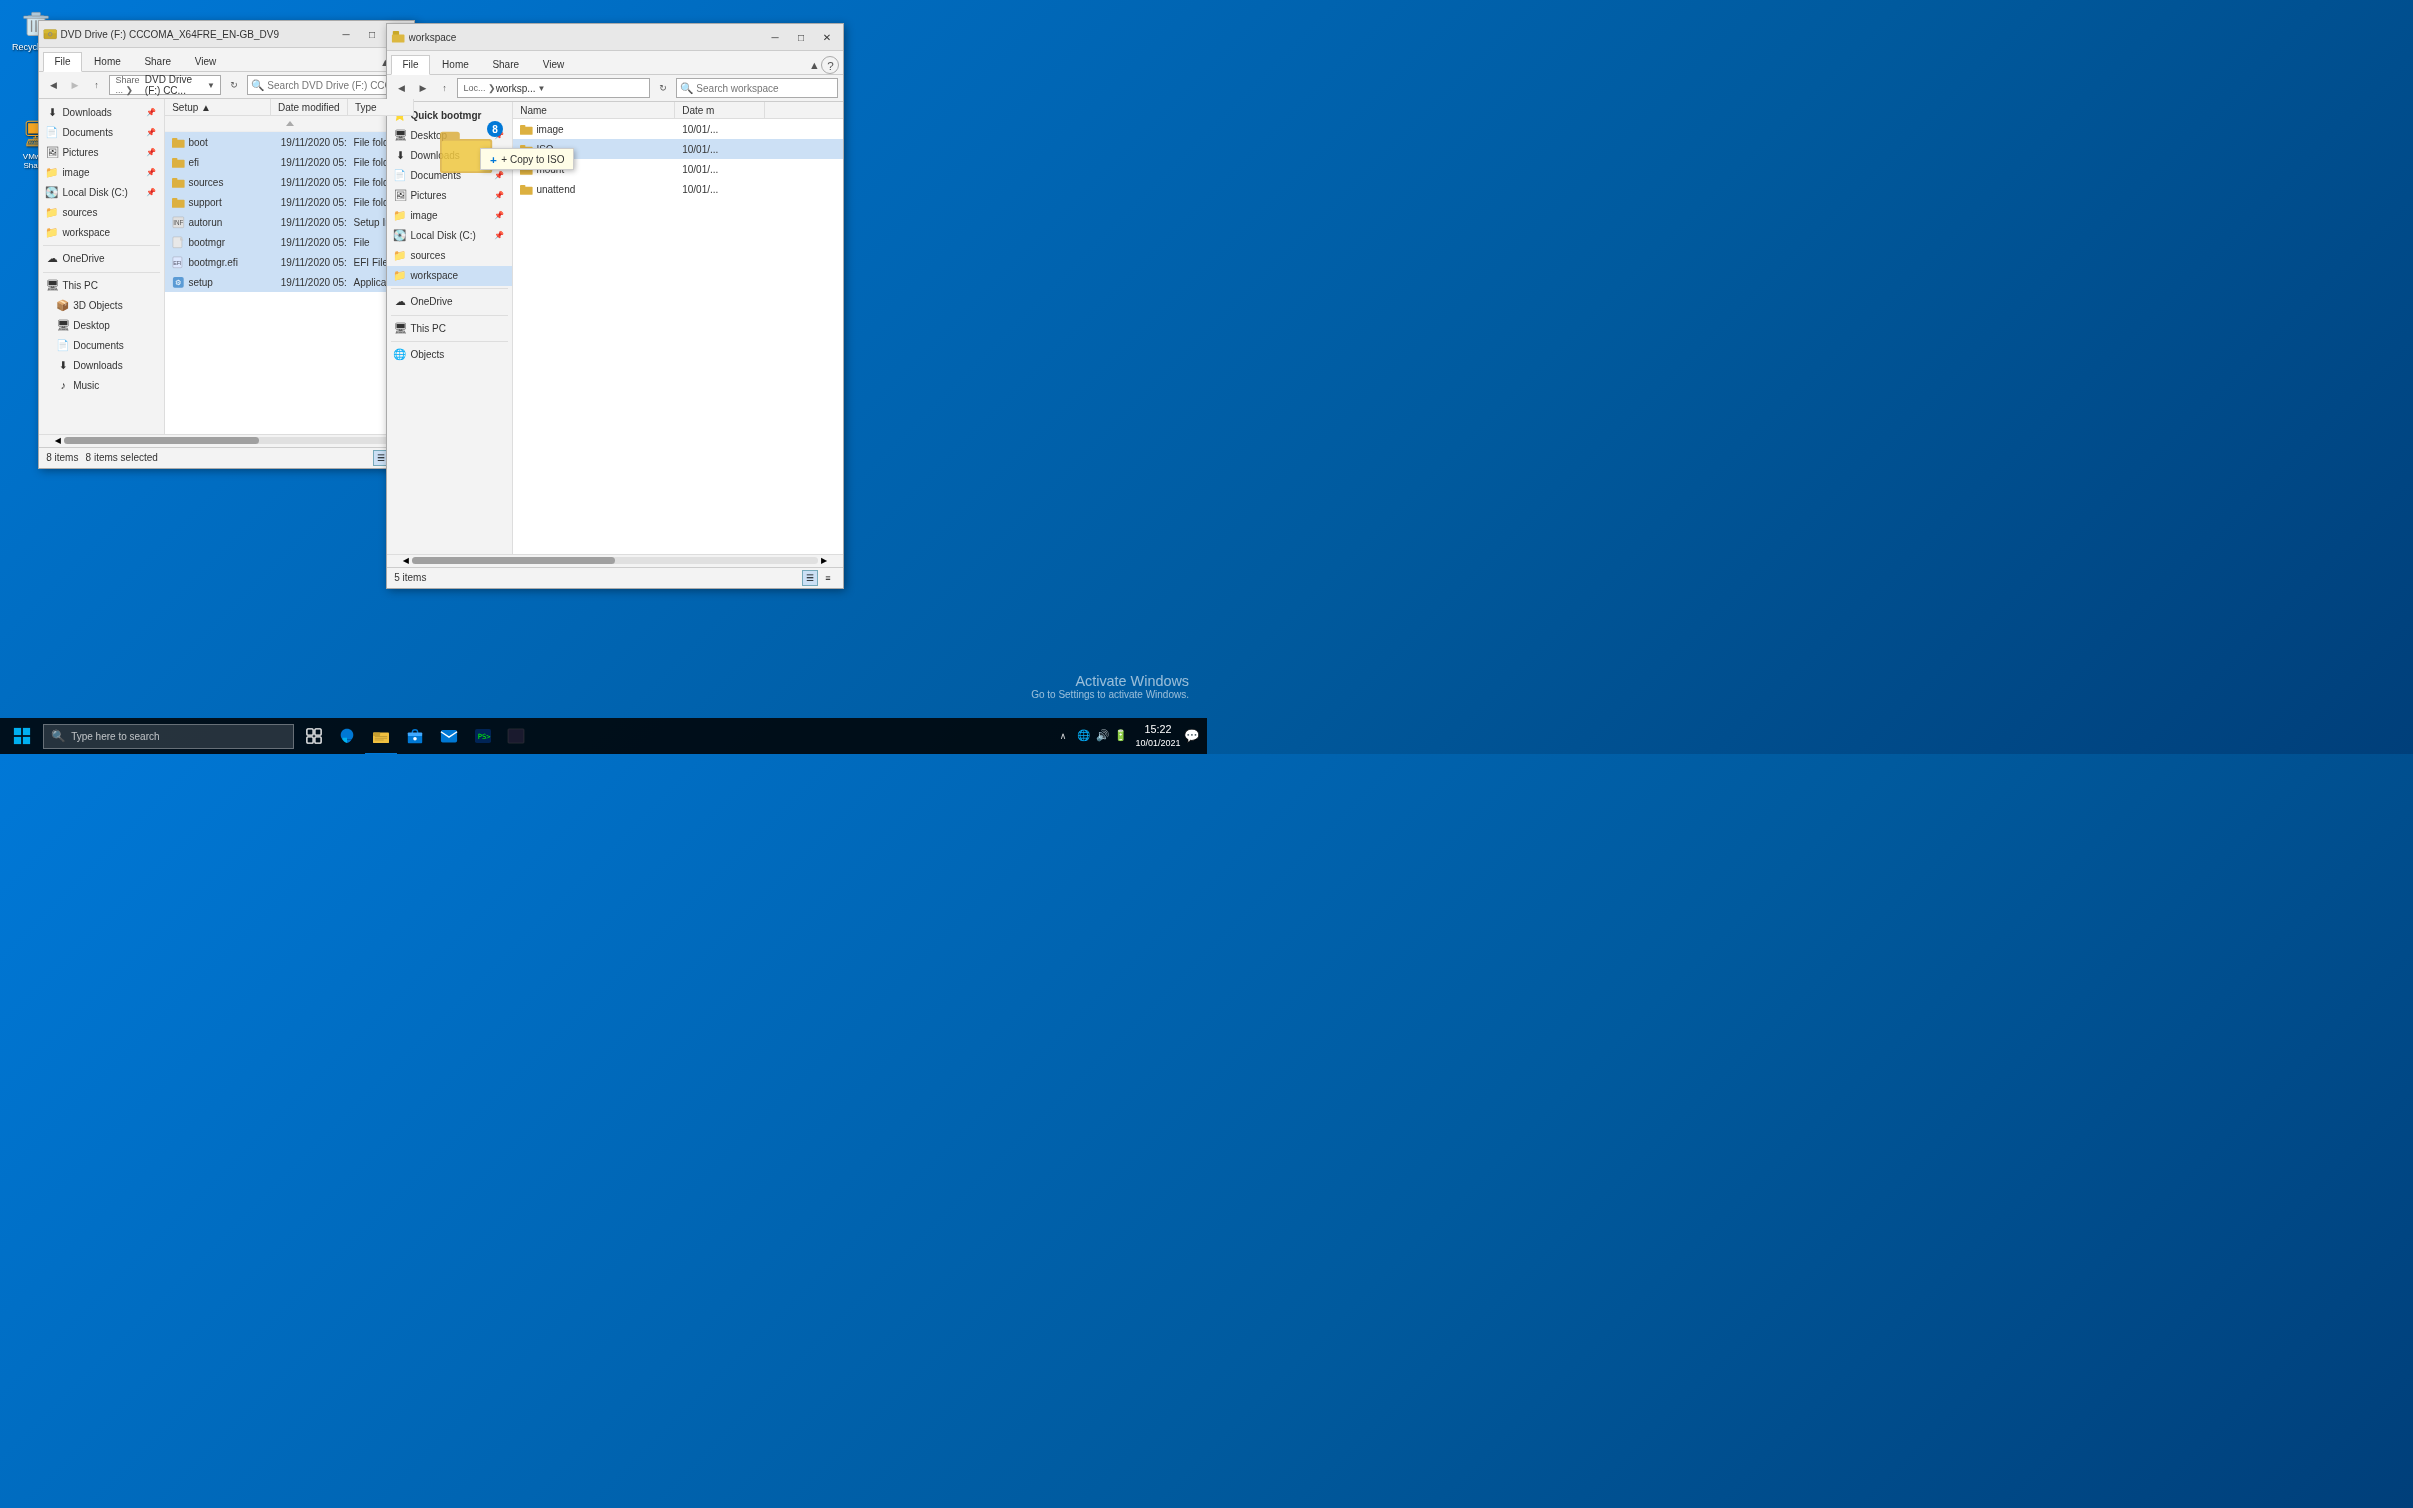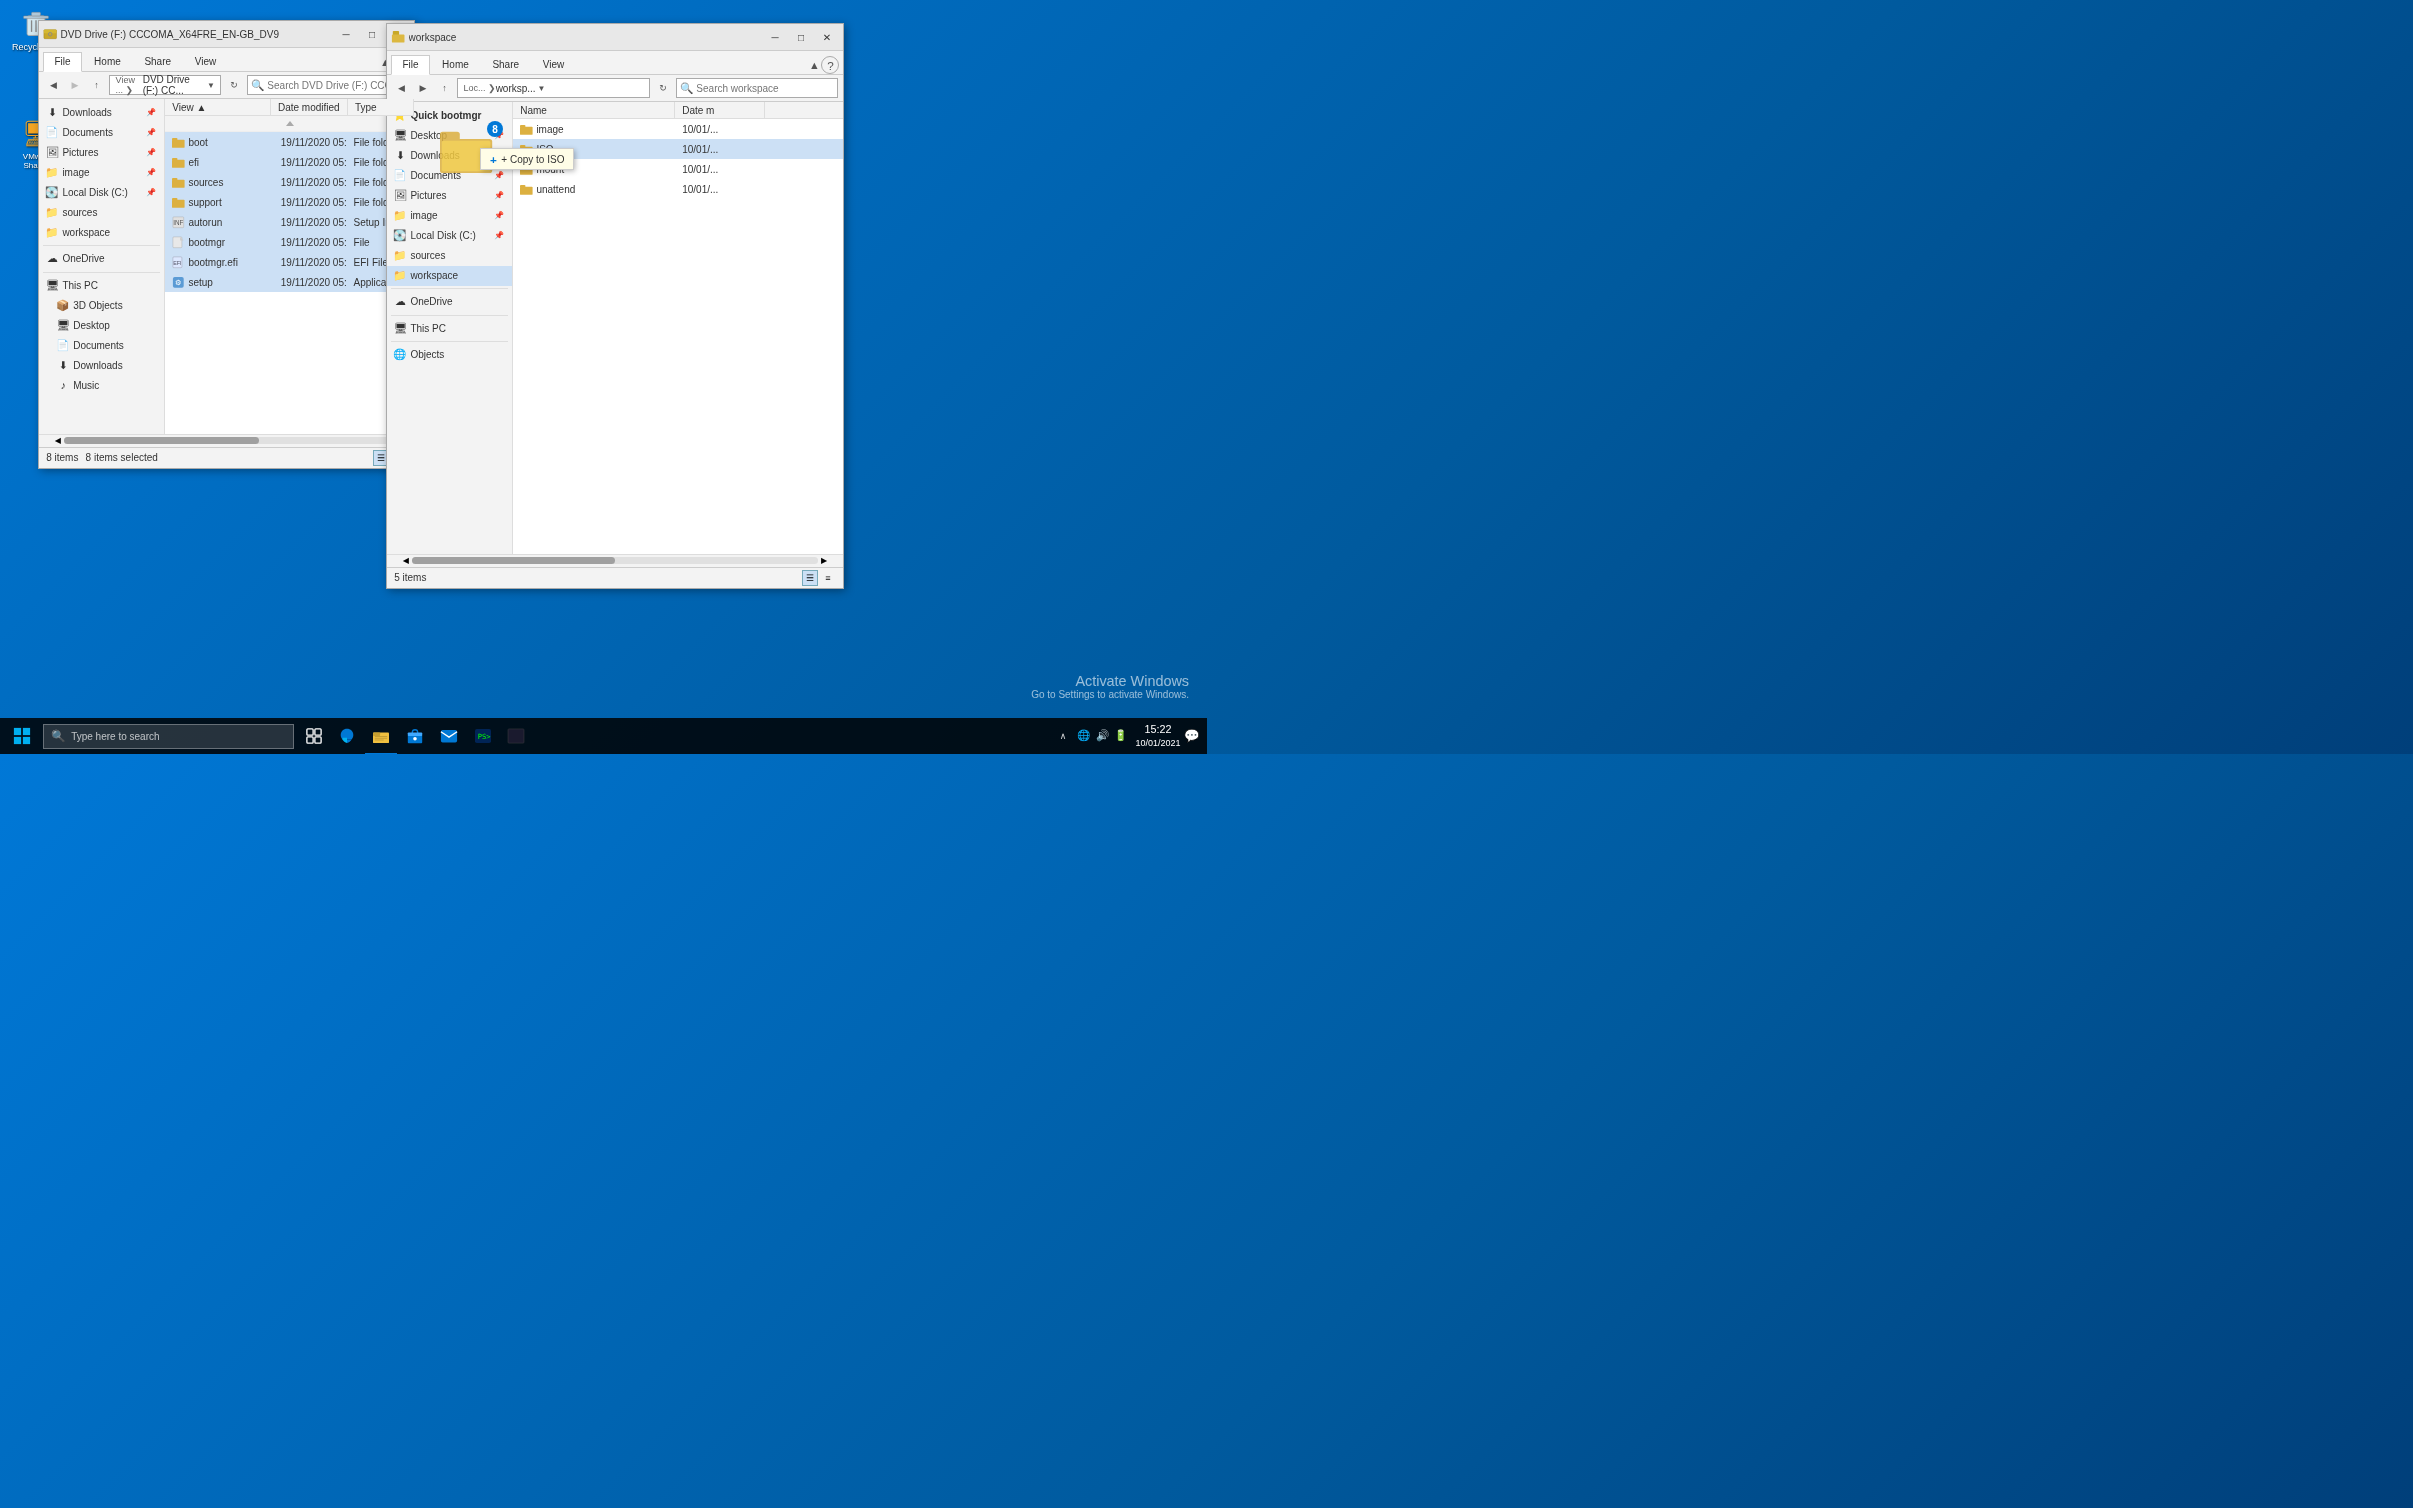--- a/index.html
+++ b/index.html
@@ -488,21 +488,21 @@
         <button style="border:none;background:transparent;cursor:pointer;font-size:11.7px;color:#555;width:18px;height:18px;border-radius:50%;border:0.9px solid #aaa;">?</button>
       </div>
     </div>
   </div>
 
   <div class="address-bar">
     <button class="nav-btn">◀</button>
     <button class="nav-btn" style="color:#bbb;">▶</button>
     <button class="nav-btn">↑</button>
     <div class="address-path">
-      <span style="color:#666;font-size:9px;">View ... ❯ </span>
+      <span style="color:#666;font-size:9px;">Share ... ❯ </span>
       <span>DVD Drive (F:) CC...</span>
       <button style="border:none;background:transparent;cursor:pointer;margin-left:1.8px;font-size:8px;color:#555;">▼</button>
     </div>
     <button class="nav-btn">↻</button>
     <div class="search-box">
       <span style="color:#aaa;font-size:10.8px;">🔍</span>
       <input type="text" style="width: 108px;" placeholder="Search DVD Drive (F:) CCCOMA_X64FRE_EN-GB_DV9">
     </div>
   </div>
 
@@ -569,21 +569,21 @@
         <span>Downloads</span>
       </div>
       <div class="sidebar-item" style="padding-left:18px;">
         <span class="sicon">♪</span>
         <span>Music</span>
       </div>
     </div>
 
     <div class="file-list">
       <div class="file-list-header">
-        <div class="file-col-header" style="width:180px;">View ▲</div>
+        <div class="file-col-header" style="width:180px;">Setup ▲</div>
         <div class="file-col-header" style="width:117px;">Date modified</div>
         <div class="file-col-header" style="width:108px;">Type</div>
       </div>
 
       <div style="height:16px;background:#f3f3f3;border-bottom:0.9px solid #eee;display:flex;align-items:center;justify-content:center;">
         <div style="width:0;height:0;border-left:4.5px solid transparent;border-right:4.5px solid transparent;border-bottom:5.4px solid #aaa;"></div>
       </div>
       <div class="file-row selected">
         <div class="file-cell" style="width:180px;">
           <svg width="12.6" height="10.8" viewBox="0 0 14 12">

